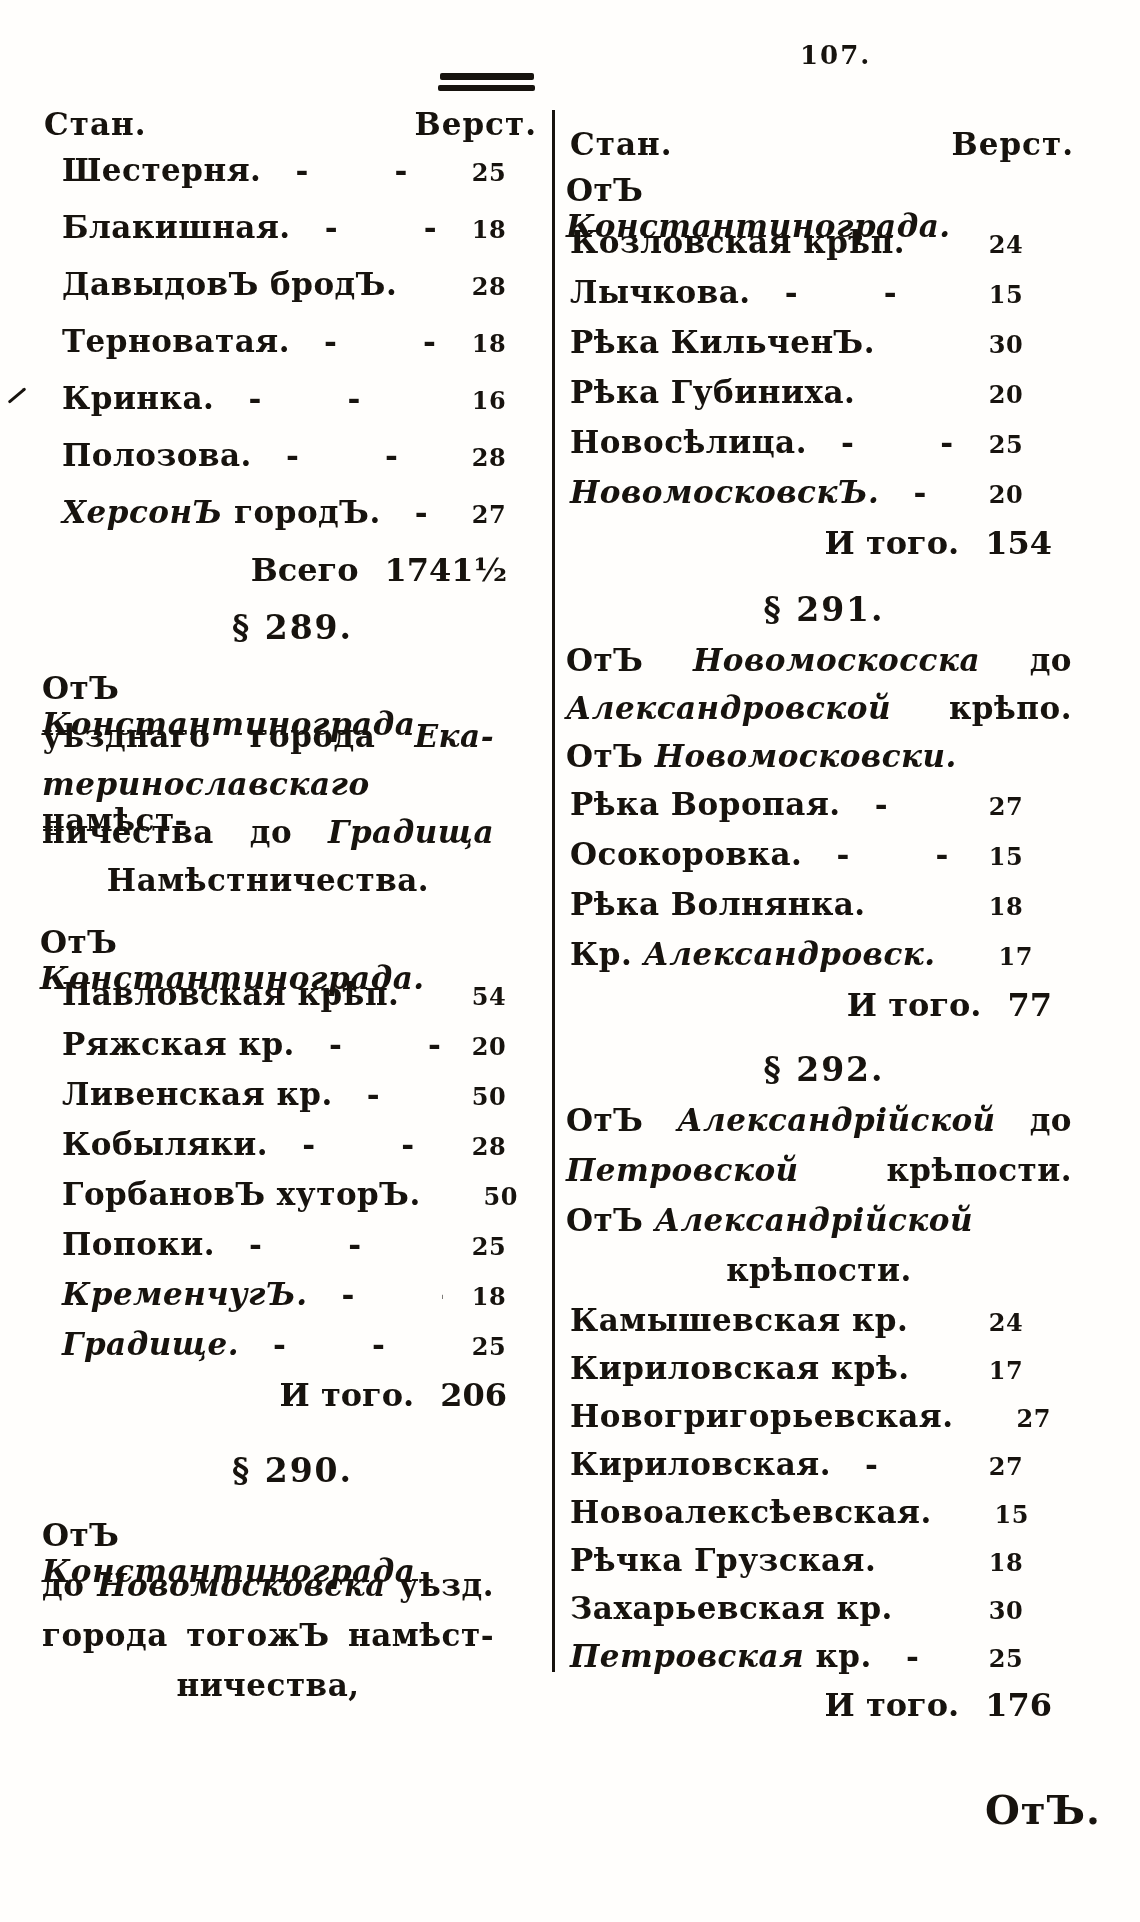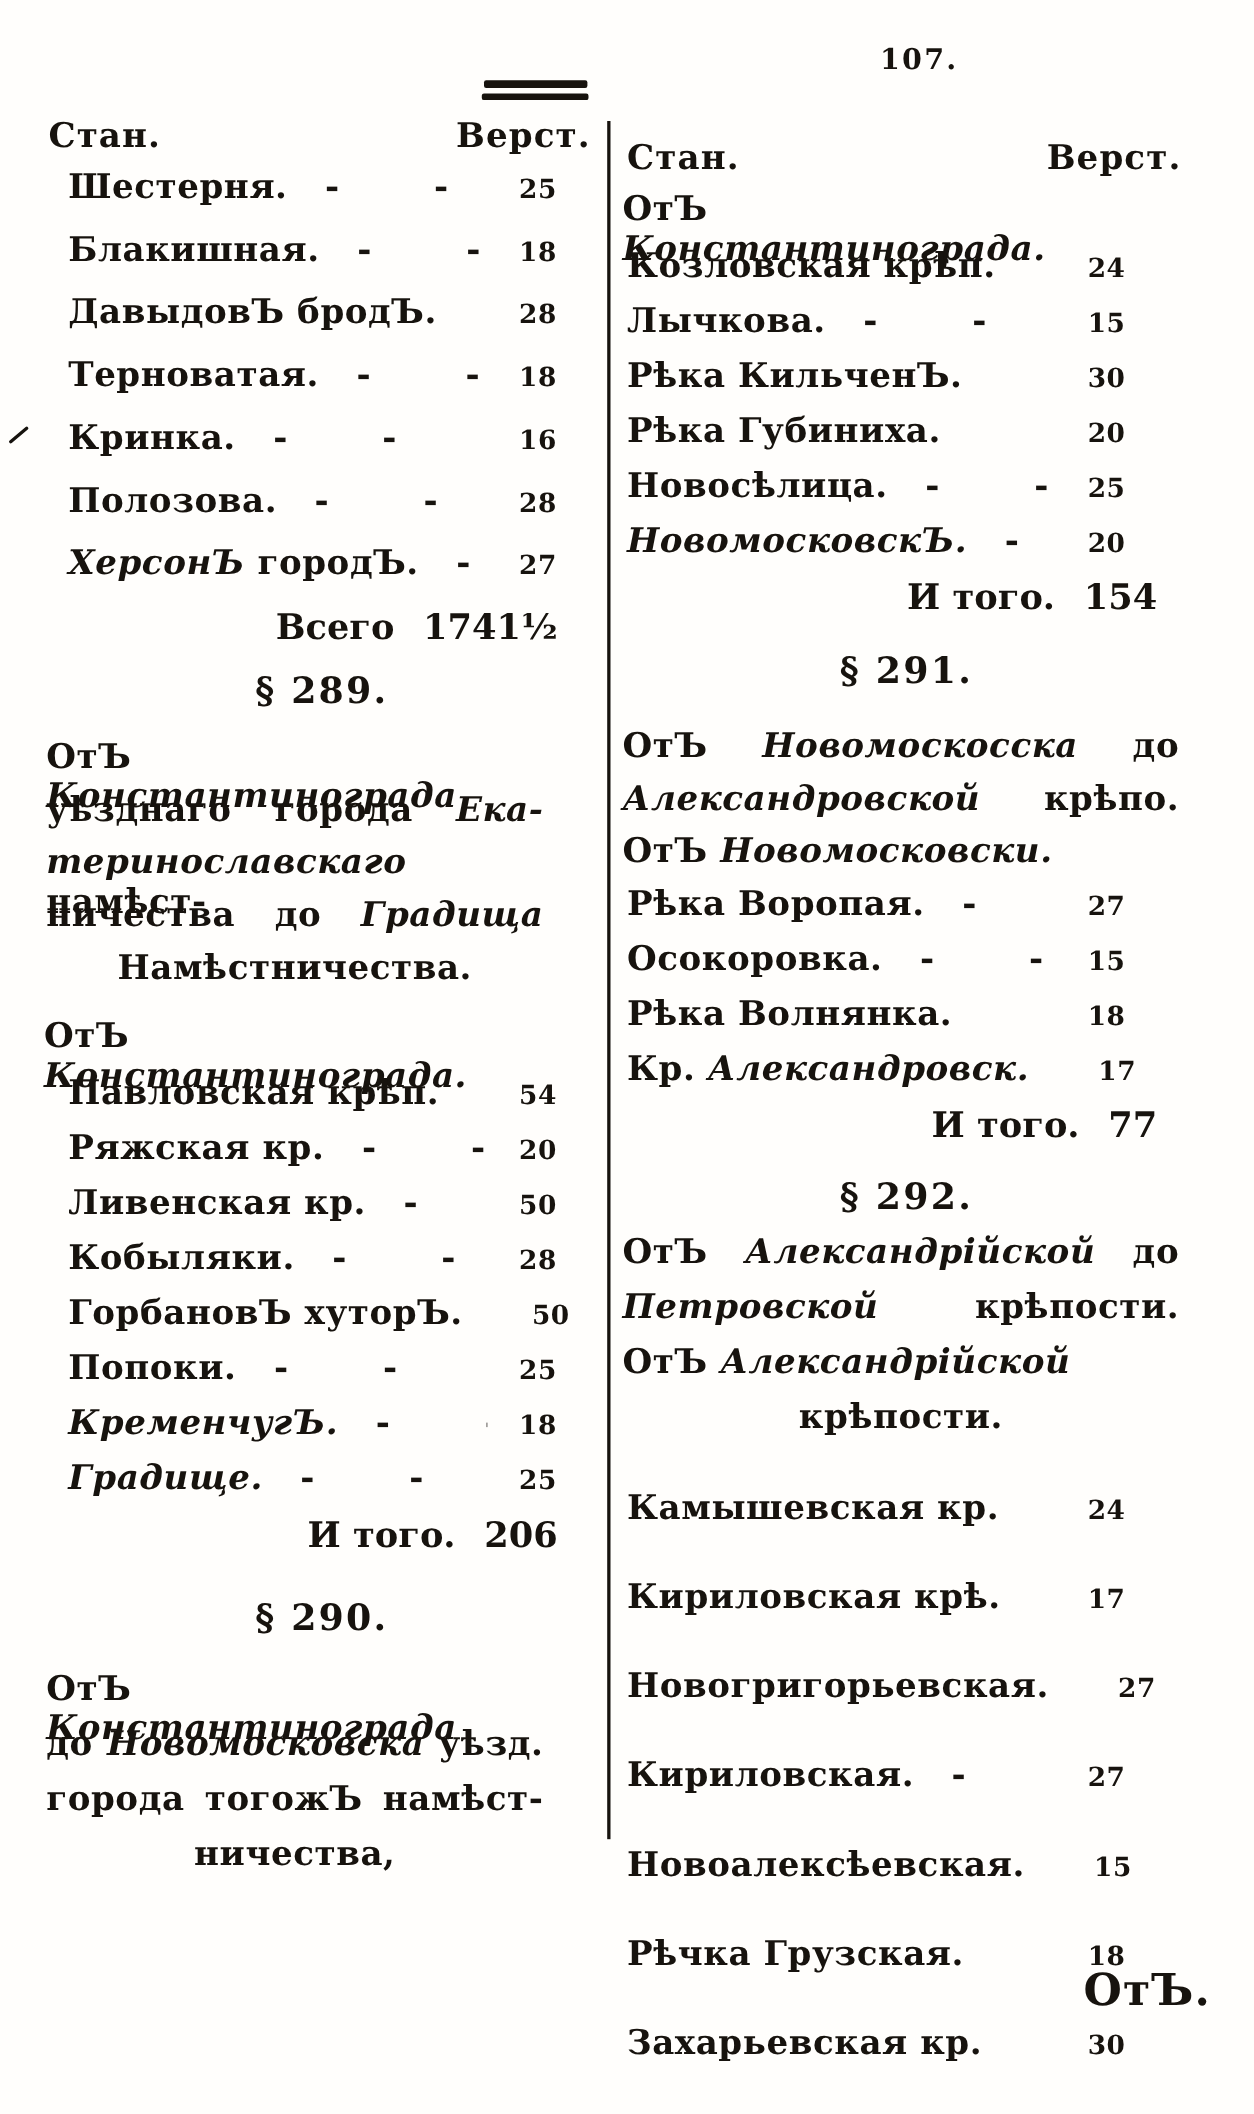--- a/index.html
+++ b/index.html
@@ -14,21 +14,21 @@
   .vdiv{width:3px;background:#17130e;}
   .stray{width:22px;height:3px;background:#17130e;transform:rotate(-40deg);border-radius:2px;}
   
   .col{position:absolute;}
   .col-left{left:40px;top:106px;width:505px;}
   .col-right{left:566px;top:126px;width:516px;}
   .colhead{display:flex;justify-content:space-between;align-items:baseline;
            font-size:31px;height:46px;padding:0 8px 0 4px;letter-spacing:1px;}
   
   .row{display:flex;align-items:baseline;font-size:31px;letter-spacing:0.5px;}
-  .r57{height:57px;} .r50{height:50px;} .r48{height:48px;margin-top:33px;}
+  .r57{height:57px;} .r50{height:50px;} .r48{height:48px;}
   .col-left .row{padding-right:10px;} .col-right .row{padding-right:30px;}
   .lbl{white-space:nowrap;}
   .col-left .lbl{padding-left:22px;} .col-right .lbl{padding-left:4px;}
   .dash{flex:1 1 auto;word-spacing:2.4em;padding-left:1.1em;white-space:nowrap;overflow:hidden;}
   .val{flex:0 0 92px;text-align:center;font-size:24px;}
   .total{display:flex;justify-content:flex-end;align-items:baseline;gap:26px;font-size:32px;}
   .col-left .total{padding-right:38px;height:57px;}
   .col-right .total{padding-right:30px;height:50px;}
   
   .mark{text-align:center;font-size:33px;height:48px;letter-spacing:2px;}
@@ -214,21 +214,21 @@
       <span class="dash">-</span>
       <span class="val">20</span>
     </div>
     <div class="total">
       <span>И того.</span>
       <span>154</span>
     </div>
 
     <div class="mark" style="margin-top:16px;">§ 291.</div>
 
-    <div class="heading" style="margin-top:22px;">
+    <div class="heading" style="margin-top:4px;">
       <div class="hline"><span>ОтЪ </span><span class="it">Новомоскосска</span><span> до</span></div>
       <div class="hline"><span class="it">Александровской</span><span> крѣпо.</span></div>
       <div class="hline hleft"><span>ОтЪ </span><span class="it">Новомосковски.</span></div>
     </div>
 
     <div class="row r50">
       <span class="lbl"><span>Рѣка Воропая.</span><span class="it"></span><span></span></span>
       <span class="dash">-</span>
       <span class="val">27</span>
     </div>

